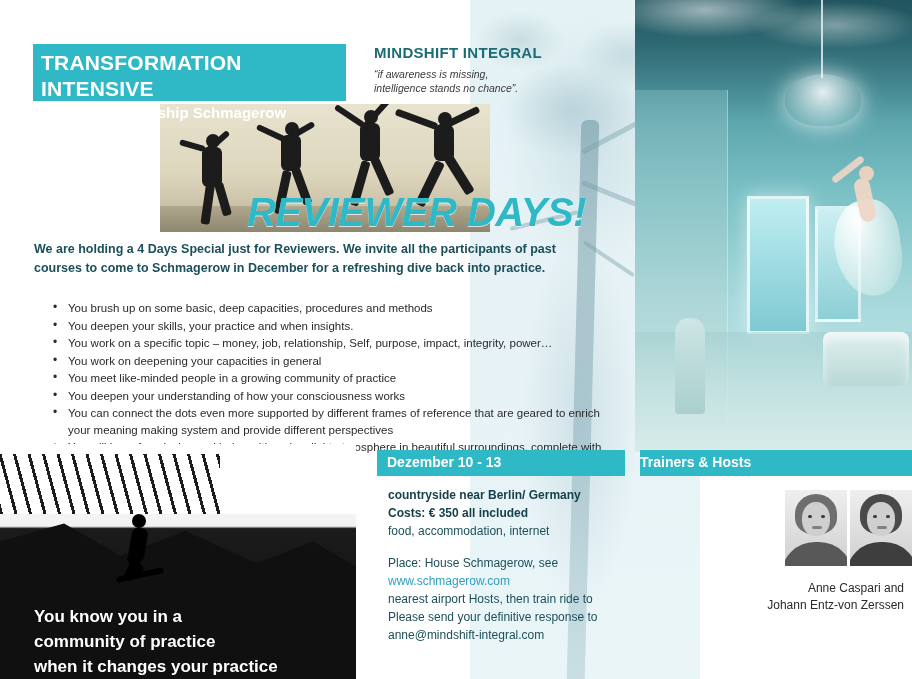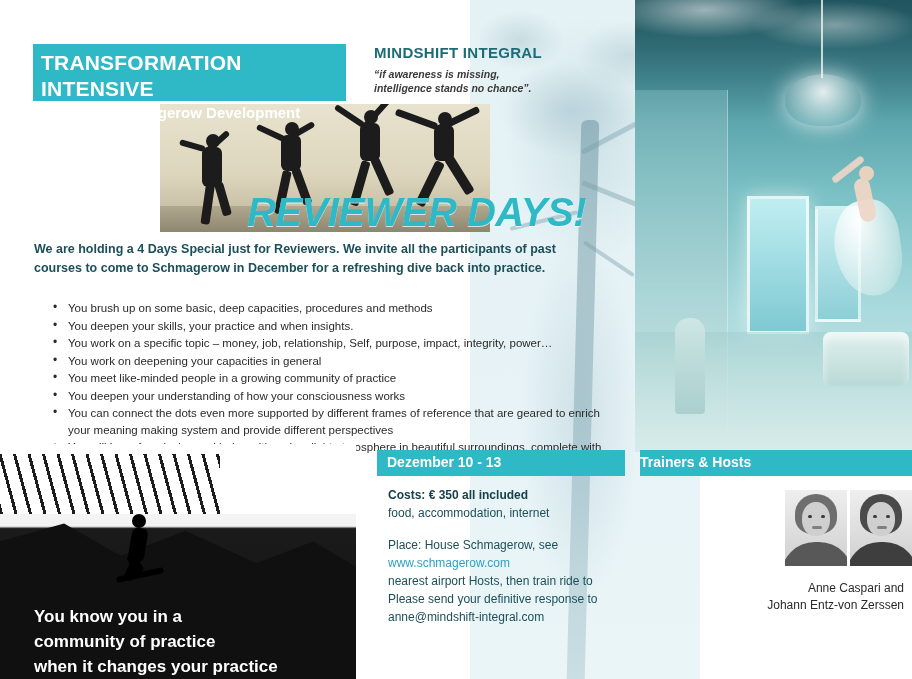--- a/index.html
+++ b/index.html
@@ -282,21 +282,20 @@
     font-size: 15px;
     font-weight: bold;
     letter-spacing: .3px;
     margin-bottom: 6px;
   }
   .mindshift .quote {
     color: #3a3a3a;
     font-size: 10.5px;
     font-style: italic;
     line-height: 14px;
-    font-weight: bold;
   }
 
   
   .headline {
     position: absolute;
     left: 247px;
     top: 190px;
     font-size: 40px;
     font-style: italic;
     font-weight: bold;
@@ -485,21 +484,21 @@
       <div class="torso" style="left:22px; top:17px; height:36px;"></div>
       <div class="limb" style="left:24px; top:18px; width:46px; height:7px; transform:rotate(-26deg);"></div>
       <div class="limb" style="left:24px; top:22px; width:44px; height:7px; transform:rotate(200deg);"></div>
       <div class="limb" style="left:24px; top:52px; width:10px; height:48px; transform:rotate(26deg);"></div>
       <div class="limb" style="left:32px; top:52px; width:10px; height:42px; transform:rotate(-32deg);"></div>
     </div>
   </div>
 
   <div class="banner-title teal">
     <div class="l1">TRANSFORMATION INTENSIVE</div>
-    <div class="l2">Personal Schmagerow Development</div>
+    <div class="l2">Personal Leadership Schmagerow</div>
   </div>
 
   <div class="mindshift">
     <div class="brand">MINDSHIFT INTEGRAL</div>
     <div class="quote">
       <div>“if awareness is missing,</div>
       <div>intelligence stands no chance”.</div>
     </div>
   </div>
 
@@ -537,20 +536,21 @@
       <div>community of practice</div>
       <div>when it changes your practice</div>
     </div>
   </div>
 
   <div class="banner-date teal">Dezember 10 - 13</div>
 
   <div class="banner-trainers teal">Trainers &amp; Hosts</div>
 
   <div class="details">
+    <div class="strong">countryside near Berlin/ Germany</div>
     <div class="strong">Costs: € 350 all included</div>
     <div>food, accommodation, internet</div>
     <div class="gap"></div>
     <div>Place: House Schmagerow, see</div>
     <a href="#">www.schmagerow.com</a>
     <div>nearest airport Hosts, then train ride to</div>
     <div>Please send your definitive response to</div>
     <div>anne@mindshift-integral.com</div>
   </div>
 

